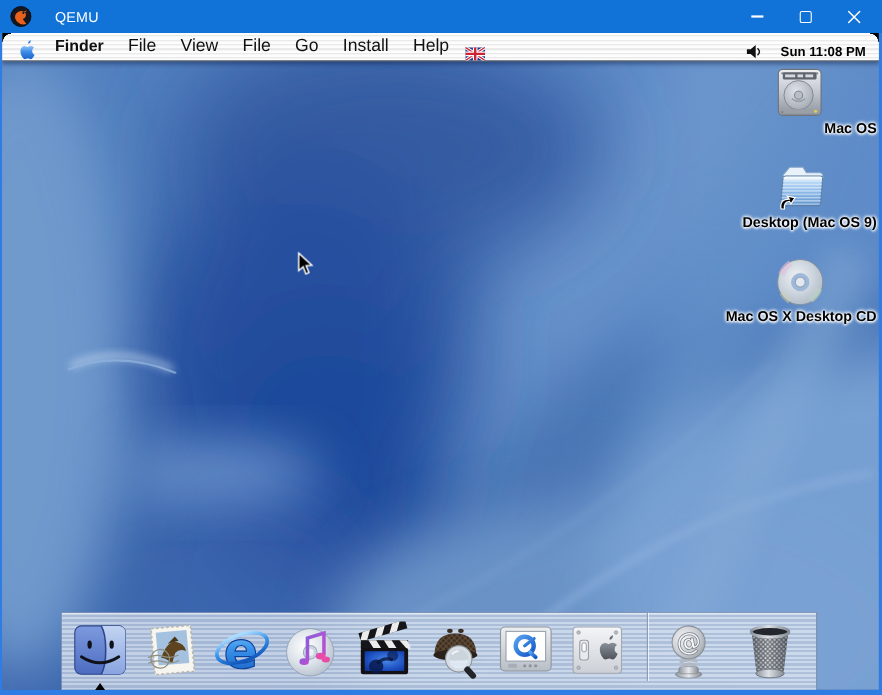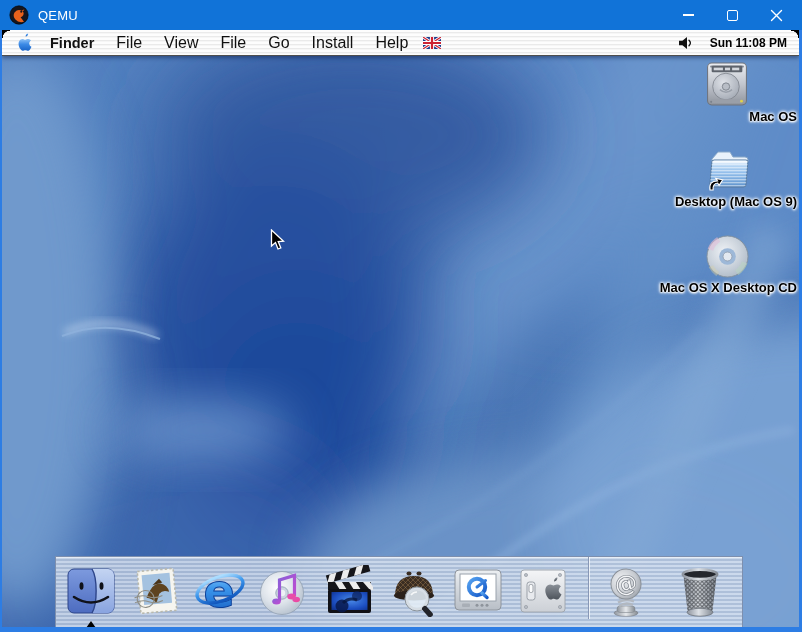--- a/index.html
+++ b/index.html
@@ -8,38 +8,38 @@
     position:relative;width:802px;height:632px;overflow:hidden;
     background:#2d7de4;
     font-family:"Liberation Sans",sans-serif;
   }
   
   .titlebar{
     position:absolute;top:0;left:0;width:802px;height:30px;
     background:#1173d8;display:flex;align-items:center;
   }
   .qemu-icon{margin-left:9px;width:20px;height:20px;}
-  .qemu-title{color:#fff;font-size:13px;margin-left:9px;letter-spacing:.2px;}
+  .qemu-title{color:#fff;font-size:13px;margin-left:21px;letter-spacing:.2px;}
   .win-btn{position:absolute;top:0;height:30px;width:44px;display:flex;align-items:center;justify-content:center;cursor:default;}
   .wb-min{right:92px;} .wb-max{right:48px;} .wb-close{right:4px;}
   .wb-min i{display:block;width:11px;height:2px;background:#fff;}
   .wb-max i{display:block;width:11px;height:11px;border:1.6px solid #fff;border-radius:2px;}
   
   .screen{
     position:absolute;left:2px;top:30px;width:797px;height:597px;
     background:#4d79b8;overflow:hidden;
   }
   .wallpaper{position:absolute;left:0;top:0;}
   
   .menubar{
     position:absolute;left:0;top:0;width:100%;height:26px;
     background:repeating-linear-gradient(180deg,#fdfdfd 0 2px,#eaeaea 2px 3px,#f6f6f6 3px 4px);
     border-bottom:1px solid #4e4e4e;
     box-shadow:0 2px 4px rgba(8,24,64,.45);
-    display:flex;align-items:center;z-index:5;
+    display:flex;align-items:flex-end;z-index:5;
   }
   .apple-wrap{margin-left:13px;width:17px;height:19px;display:flex;align-items:center;}
   .menu-item{font-size:16px;color:#101010;padding:0 11px;line-height:26px;white-space:nowrap;}
   .menu-item.app{font-weight:bold;font-size:14.5px;margin-left:7px;}
   .flag-wrap{margin-left:4px;display:flex;align-items:center;}
   .menu-right{margin-left:auto;display:flex;align-items:center;}
   .vol-wrap{width:18px;height:16px;margin-right:14px;display:flex;align-items:center;}
   .clock{font-size:12px;font-weight:600;color:#000;margin-right:12px;white-space:nowrap;}
   .crt-corner{position:absolute;top:0;width:8px;height:8px;z-index:9;}
   .crt-corner.tl{left:0;background:radial-gradient(circle at 100% 100%, rgba(0,0,0,0) 0 7px, #000 7.5px);}

